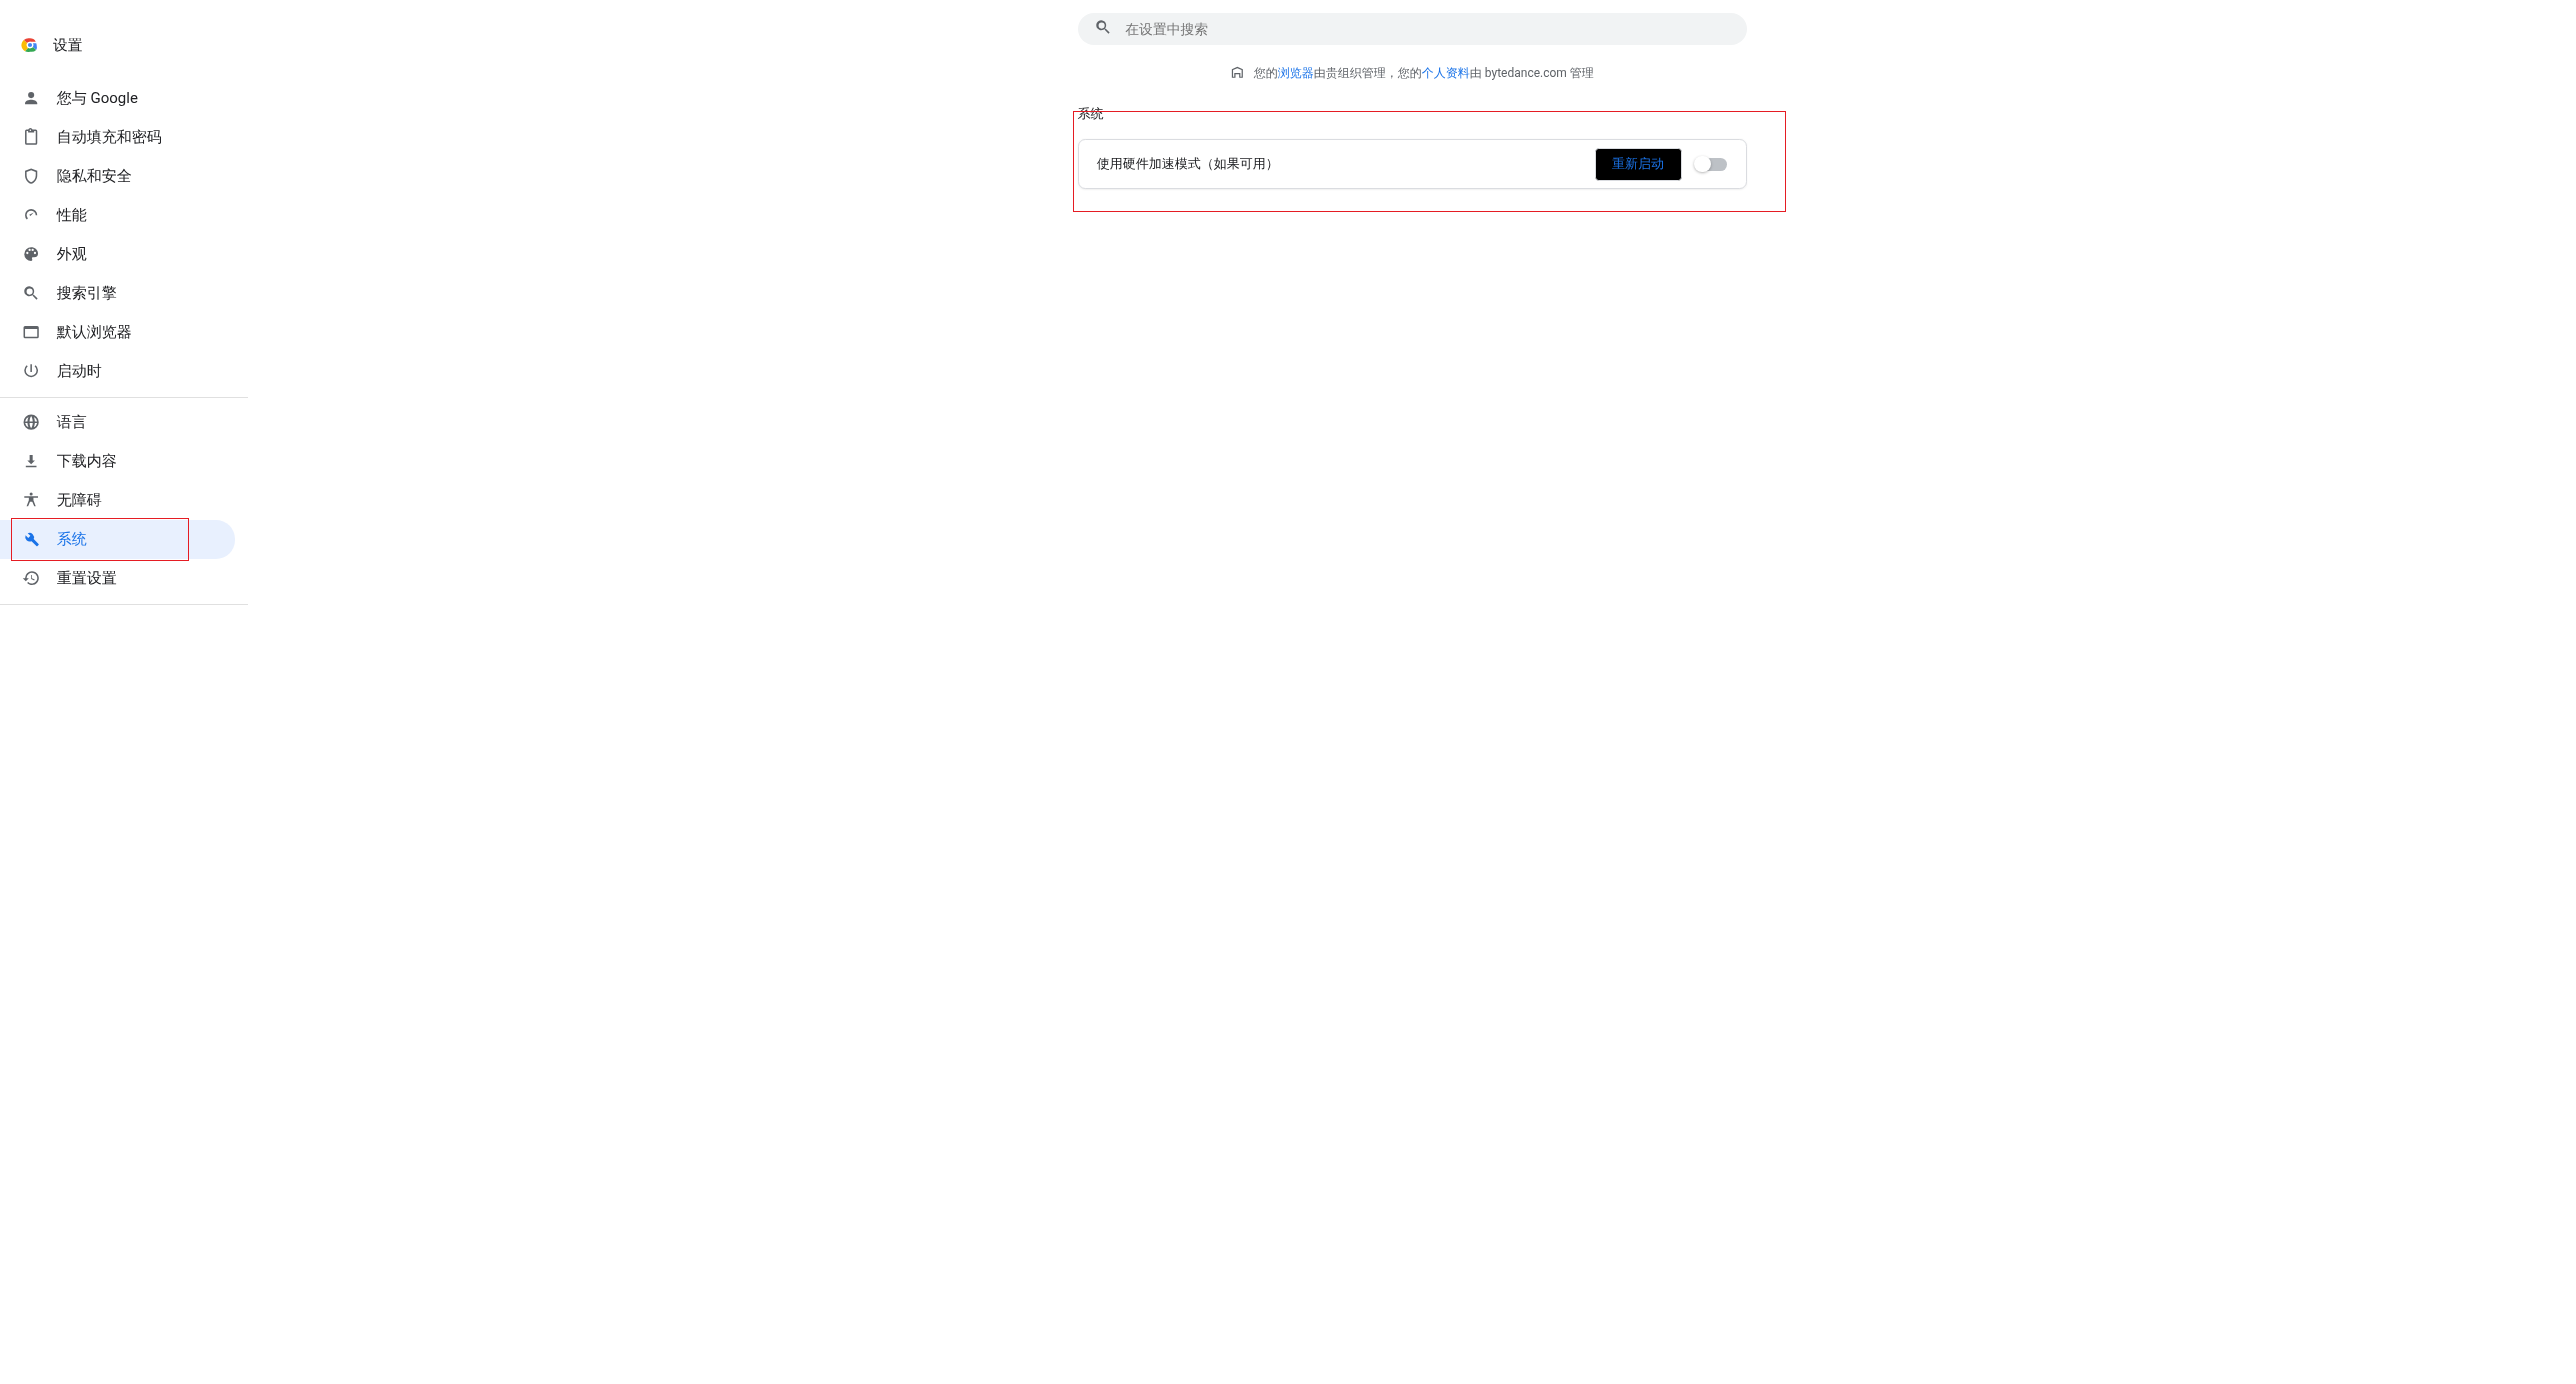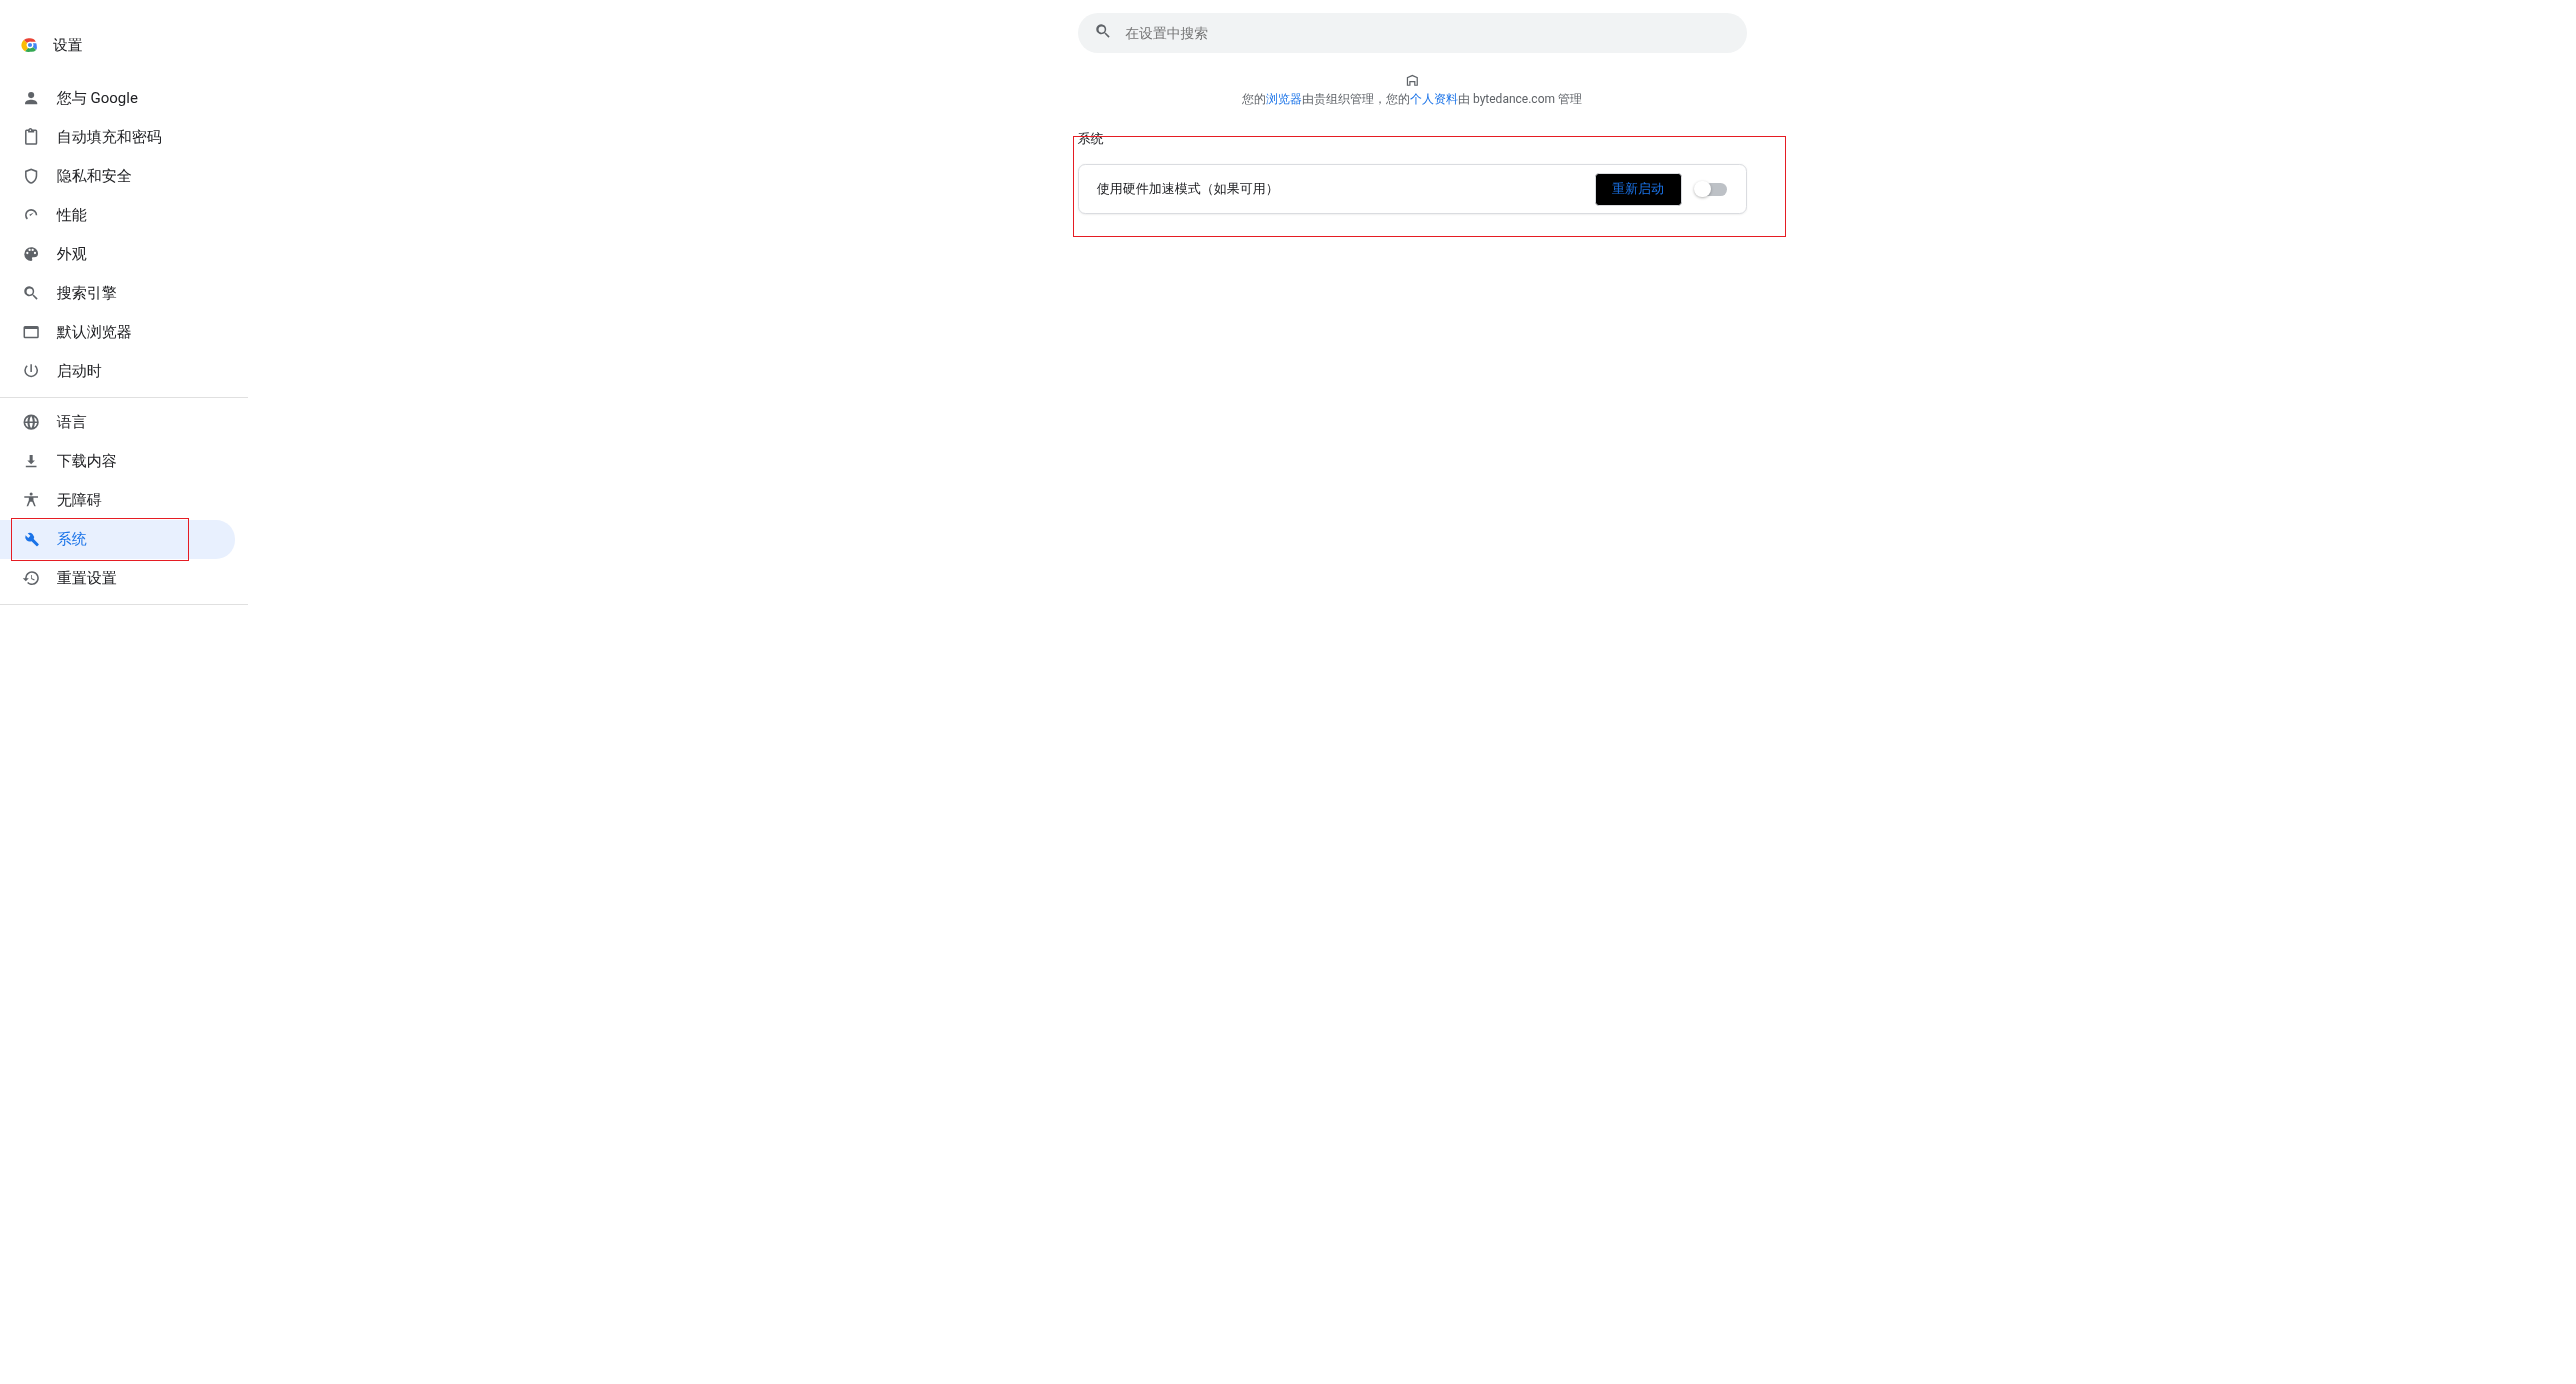--- a/index.html
+++ b/index.html
@@ -113,43 +113,42 @@
       flex-direction: column;
       align-items: center;
       padding-top: 13px;
     }
     .search-wrap {
       width: 669px;
     }
     .search {
       background: #f1f3f4;
       border-radius: 20px;
-      height: 40px;
+      height: 32px;
       display: flex;
       align-items: center;
       padding: 0 16.5px;
       gap: 13px;
     }
     .search-icon svg { fill: #5f6368; }
     .search input {
       border: none;
       background: transparent;
       outline: none;
       font-size: 13.8px;
       color: #202124;
       width: 100%;
     }
     .managed {
       margin-top: 20px;
       display: flex;
       align-items: center;
-      gap: 0;
+      gap: 9px;
       font-size: 12px;
       color: #5f6368;
-      flex-direction: column;
     }
     .managed svg { fill: #5f6368; }
     .managed a { color: #1a73e8; text-decoration: none; }
     .content {
       width: 669px;
       margin-top: 22px;
     }
     .section-title {
       font-size: 13px;
       color: #202124;

